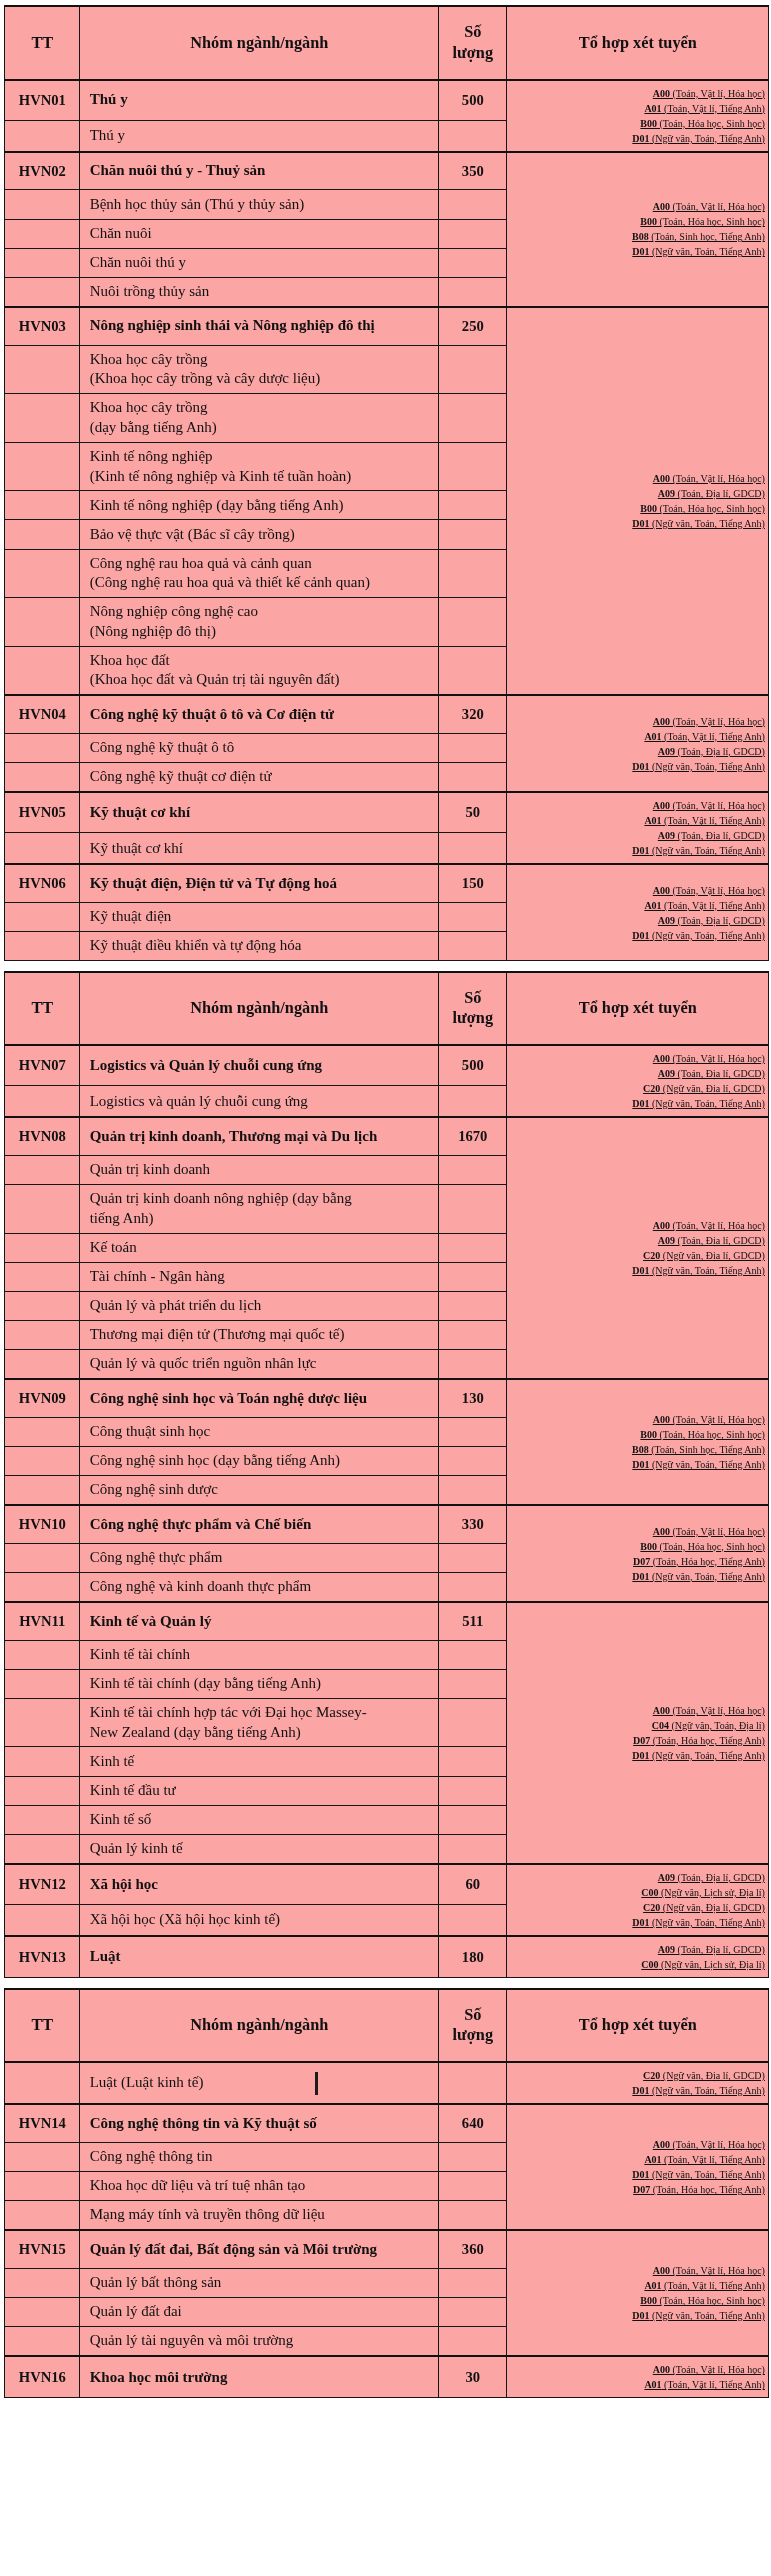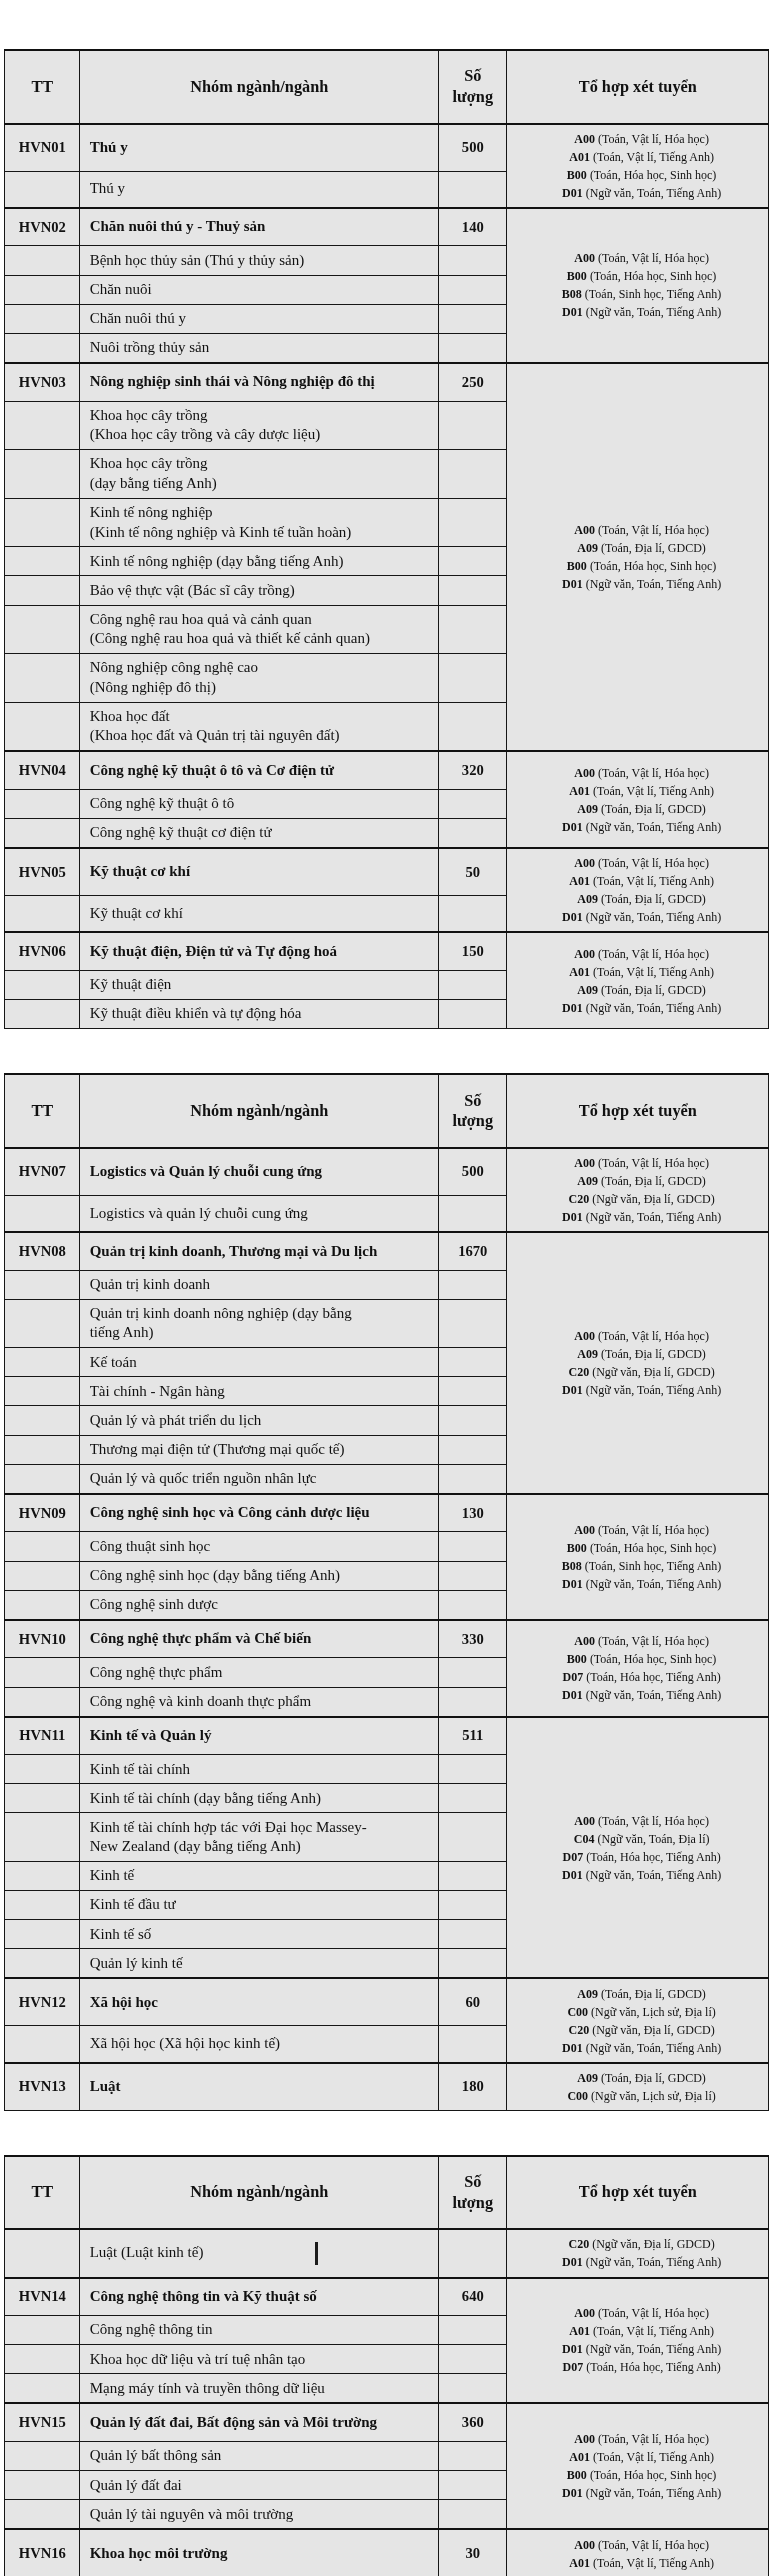--- a/index.html
+++ b/index.html
@@ -1,32 +1,32 @@
 <!DOCTYPE html>
 <html style="font-size:13.7px"><head>
 <meta charset="utf-8">
 <style>
   html,body{margin:0;padding:0;background:#ffffff;}
   body{width:772px;font-family:"Liberation Serif","DejaVu Serif",serif;color:#111;}
   #doc{padding:5.1px 3.4px 6.9px 4.3px;}
-  table.page{border-collapse:collapse;width:764px;table-layout:fixed;background:#e5e5e5;margin-bottom:9.4px;margin-top:44px;}
+  table.page{border-collapse:collapse;width:764px;table-layout:fixed;background:#fca5a5;margin-bottom:9.4px;}
   table.page:last-child{margin-bottom:0;}
   col.c-tt{width:75px;}
   col.c-nganh{width:359px;}
   col.c-sl{width:68px;}
   col.c-th{width:262px;}
   th,td{border:1.7px solid #161616;vertical-align:middle;}
   tr.sec-top th, tr.sec-top td{border-top:2.6px solid #111;}
   th{font-weight:bold;font-size:16.3px;text-align:center;padding:15.4px 3.4px;line-height:1.25;}
   td.code{font-weight:bold;font-size:14.6px;text-align:center;padding:3.4px 1.7px;}
   td.name{font-size:15px;text-align:left;padding:4.3px 5.1px 4.3px 9.4px;line-height:1.3;white-space:pre-line;}
   tr.group td.name{font-weight:bold;padding-top:8.6px;padding-bottom:8.6px;}
   tr.sub td.name{font-weight:normal;padding-top:4.3px;padding-bottom:4.3px;}
   td.quota{font-weight:bold;font-size:14.6px;text-align:center;padding:3.4px 1.7px;}
-  td.combos{font-size:12px;text-align:center;padding:5.1px 3.4px 5.1px 11px;line-height:1.5;}
+  td.combos{font-size:10px;text-align:right;padding:5.1px 3.4px 5.1px 11px;line-height:1.5;text-decoration:underline;}
   td.combos .combo{white-space:normal;}
   td.combos b{font-weight:bold;}
   .caret{display:inline-block;width:2.1px;height:23px;background:#1c1c1c;margin-left:112px;vertical-align:middle;}
 </style>
 </head>
 <body>
 
 <div id="doc">
     <table class="page">
       <colgroup>
@@ -54,21 +54,21 @@
           </td>
         </tr>
         <tr class="sub">
           <td class="code"></td>
           <td class="name">Thú y</td>
           <td class="quota"></td>
         </tr>
         <tr class="group sec-top">
           <td class="code">HVN02</td>
           <td class="name">Chăn nuôi thú y - Thuỷ sản</td>
-          <td class="quota">140</td>
+          <td class="quota">350</td>
           <td class="combos" rowspan="5">
             <div class="combo"><b>A00</b> (Toán, Vật lí, Hóa học)</div>
             <div class="combo"><b>B00</b> (Toán, Hóa học, Sinh học)</div>
             <div class="combo"><b>B08</b> (Toán, Sinh học, Tiếng Anh)</div>
             <div class="combo"><b>D01</b> (Ngữ văn, Toán, Tiếng Anh)</div>
           </td>
         </tr>
         <tr class="sub">
           <td class="code"></td>
           <td class="name">Bệnh học thủy sản (Thú y thủy sản)</td>
@@ -278,21 +278,21 @@
           <td class="name">Thương mại điện tử (Thương mại quốc tế)</td>
           <td class="quota"></td>
         </tr>
         <tr class="sub">
           <td class="code"></td>
           <td class="name">Quản lý và quốc triển nguồn nhân lực</td>
           <td class="quota"></td>
         </tr>
         <tr class="group sec-top">
           <td class="code">HVN09</td>
-          <td class="name">Công nghệ sinh học và Công cảnh dược liệu</td>
+          <td class="name">Công nghệ sinh học và Toán nghệ dược liệu</td>
           <td class="quota">130</td>
           <td class="combos" rowspan="4">
             <div class="combo"><b>A00</b> (Toán, Vật lí, Hóa học)</div>
             <div class="combo"><b>B00</b> (Toán, Hóa học, Sinh học)</div>
             <div class="combo"><b>B08</b> (Toán, Sinh học, Tiếng Anh)</div>
             <div class="combo"><b>D01</b> (Ngữ văn, Toán, Tiếng Anh)</div>
           </td>
         </tr>
         <tr class="sub">
           <td class="code"></td>

